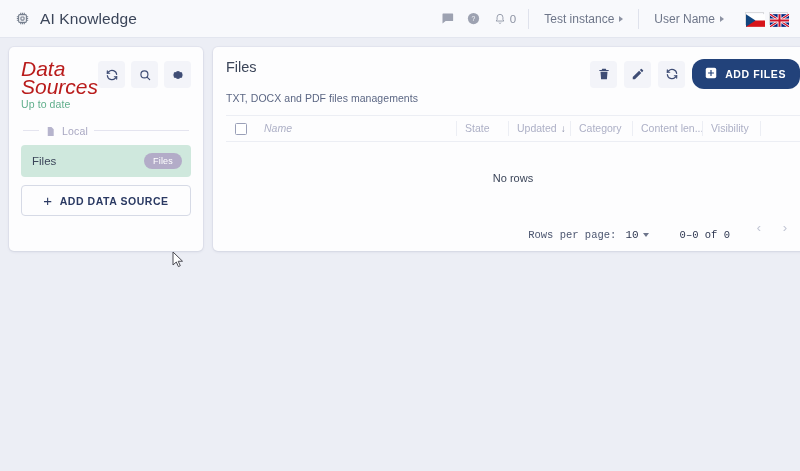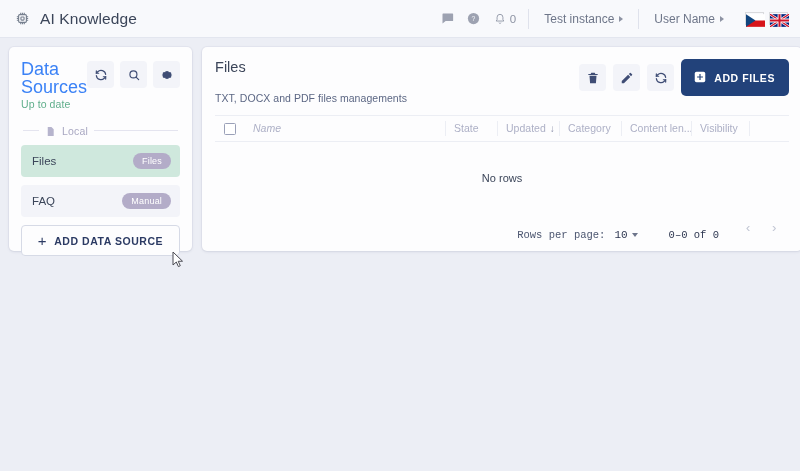--- a/index.html
+++ b/index.html
@@ -50,21 +50,21 @@
 
   .card {
     background: #fdfdfe;
     border-radius: 5px;
     box-shadow: 0 1px 3px rgba(40,50,90,.10), 0 0 0 1px rgba(60,70,110,.035);
   }
 
   
   .sidebar { width: 194px; height: 204px; padding: 13px 12px 12px 12px; position: relative; }
   .ds-head { display: flex; align-items: flex-start; }
-  .ds-title { font-size: 18px; color: #3b82f6; line-height: 18px; }
+  .ds-title { font-size: 21px; color: #b91c1c; line-height: 18px; font-style: italic; }
   .ds-sub { font-size: 10.5px; color: #5fae8b; margin-top: 2px; letter-spacing: .1px; }
   .ds-actions { margin-left: auto; display: flex; gap: 6px; padding-top: 1px; }
   .sq-btn {
     width: 27px; height: 27px; border-radius: 4px;
     background: #f3f4f9;
     display: flex; align-items: center; justify-content: center;
     color: #3f4d75; border: none;
   }
   .sq-btn svg { display: block; }
 
@@ -106,22 +106,22 @@
   .plus-sign { font-size: 15px; font-weight: normal; line-height: 10px; }
 
   
   .main { flex: 1; height: 204px; padding: 12px 13px 10px 13px; display: flex; flex-direction: column; }
   .main-head { display: flex; align-items: flex-start; }
   .main-title { font-size: 14.5px; color: #3b4559; line-height: 17px; }
   .main-sub { font-size: 10.5px; color: #5b6libre; margin-top: 3px; }
   .main-sub { font-size: 10.5px; color: #5c6784; margin-top: 16px; letter-spacing: .05px; }
   .main-actions { margin-left: auto; display: flex; gap: 7px; align-items: center; }
   .add-files-btn {
-    height: 37px; background: #22427a; color: #fff;
-    border: none; border-radius: 5px;
+    height: 30px; background: #22427a; color: #fff;
+    border: none; border-radius: 12px;
     display: flex; align-items: center; gap: 7px;
     padding: 0 14px 0 12px;
     font-size: 10.5px; font-weight: bold; letter-spacing: .6px;
   }
 
   
   .table { margin-top: 11px; flex: 1; display: flex; flex-direction: column; }
   .thead {
     display: flex; align-items: center;
     height: 27px;
@@ -289,24 +289,20 @@
       </span>
       <span class="dv-label">Local</span>
       <div class="dv-line"></div>
     </div>
 
     <div class="ds-item selected">
       <span class="ds-item-label">Files</span>
       <span class="badge">Files</span>
     </div>
 
-    <div class="ds-item plain">
-      <span class="ds-item-label">FAQ</span>
-      <span class="badge">Manual</span>
-    </div>
 
     <button class="add-ds-btn">
       <span class="plus-sign">+</span>
       <span>ADD DATA SOURCE</span>
     </button>
   </div>
 
   <div class="card main">
     <div class="main-head">
       <div>

